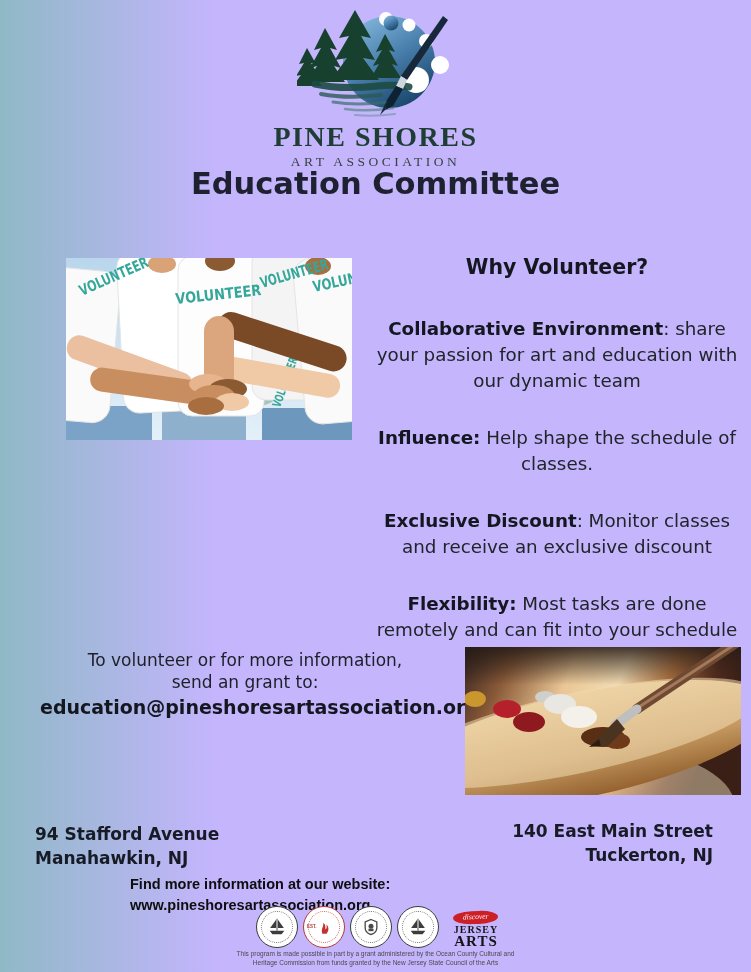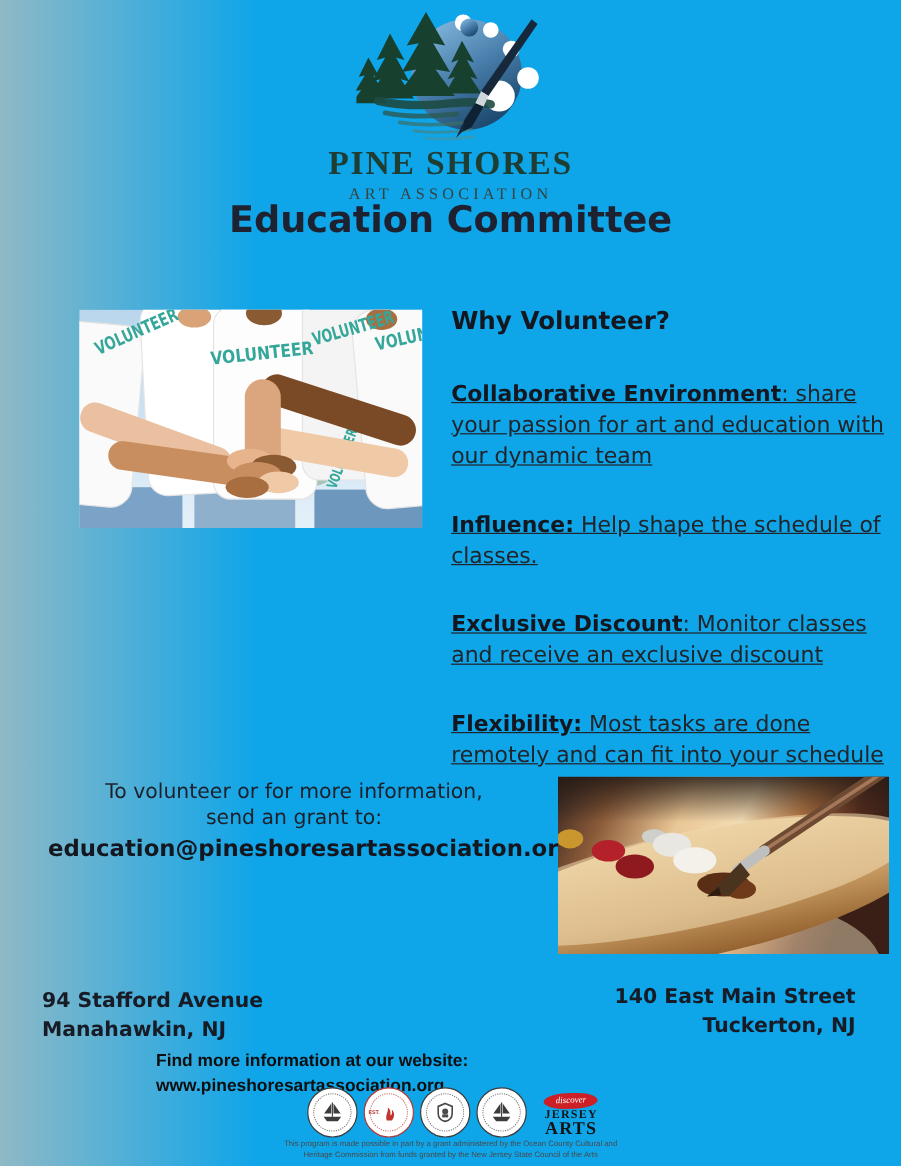--- a/index.html
+++ b/index.html
@@ -1,17 +1,17 @@
 <!DOCTYPE html>
 <html><head>
 <meta charset="utf-8">
 <style>
   html,body{margin:0;padding:0;background:#e9e9e9;}
   .page{
-    position:relative;width:751px;height:972px;margin:0 auto;background:#0ea5e9;
+    position:relative;width:751px;height:972px;margin:0 auto;background:#c4b5fd;
     overflow:hidden;font-family:"DejaVu Sans",sans-serif;color:#1f2229;
   }
   .left-gradient{
     position:absolute;left:0;top:0;bottom:0;width:215px;
     background:linear-gradient(90deg,#8fb9c6 0%,rgba(255,255,255,0) 100%);
   }
   
   .logo-wrap{position:absolute;left:0;right:0;top:8px;text-align:center;}
   .logo-art{display:block;margin:0 auto;}
   .org-name{
@@ -23,23 +23,23 @@
     color:#36433f;line-height:16px;margin-top:2px;
   }
   .page-title{
     position:absolute;left:0;right:0;top:168px;text-align:center;
     font-weight:800;font-size:30.5px;line-height:31px;color:#1d2130;letter-spacing:0;
   }
   
   .photo-volunteers{position:absolute;left:66px;top:258px;width:286px;height:182px;overflow:hidden;}
   .photo-palette{position:absolute;left:465px;top:647px;width:276px;height:148px;overflow:hidden;}
   
-  .why-col{position:absolute;left:376px;top:255px;width:362px;}
+  .why-col{position:absolute;left:376px;top:255px;width:362px;text-align:center;}
   .why-heading{font-size:20.5px;font-weight:700;color:#14171f;margin:0 0 37px 0;}
-  .benefit{font-size:18.3px;line-height:26px;margin:0 0 31px 0;color:#212429;text-decoration:underline;}
+  .benefit{font-size:18.3px;line-height:26px;margin:0 0 31px 0;color:#212429;}
   .benefit b{color:#14171f;}
   
   .contact{position:absolute;left:40px;top:649px;width:410px;text-align:center;}
   .contact-line{font-size:17px;line-height:22px;color:#1d2028;}
   .contact-email{font-size:19px;font-weight:700;color:#14171f;margin-top:3px;}
   
   .addr{font-size:17px;font-weight:700;line-height:24px;color:#171b26;}
   .addr-left{position:absolute;left:35px;top:822px;text-align:left;}
   .addr-right{position:absolute;right:38px;top:819px;text-align:right;}
   

